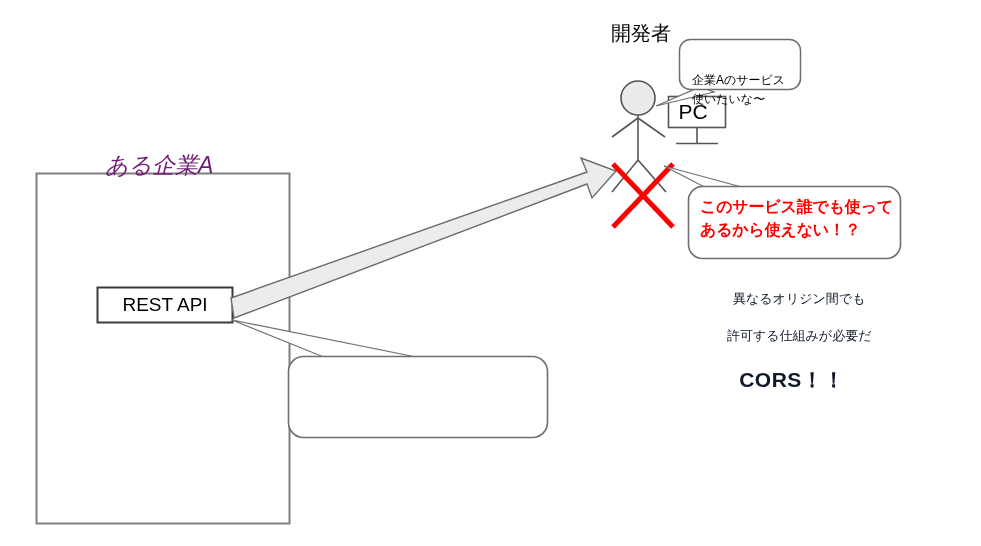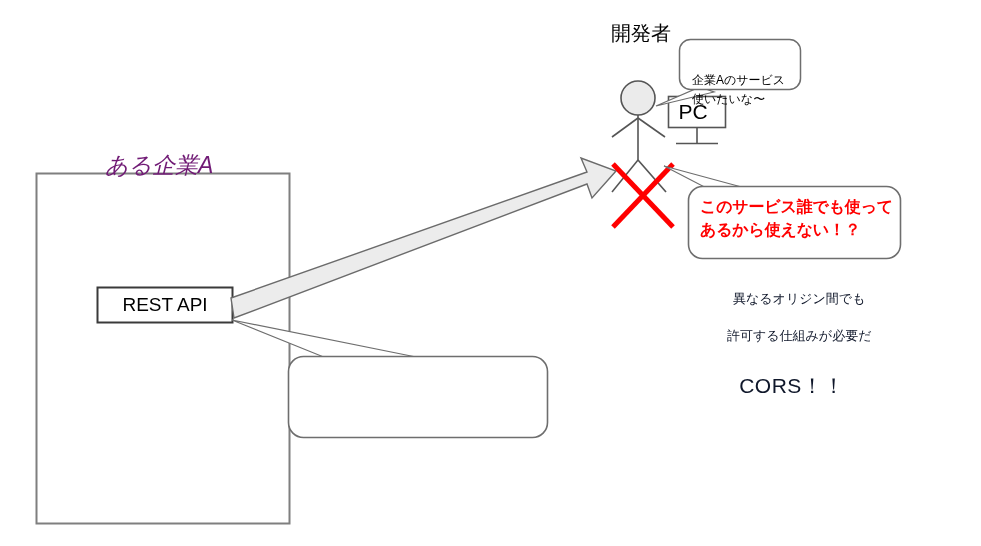--- a/index.html
+++ b/index.html
@@ -97,23 +97,23 @@
     top: 272px;
     width: 208px;
     text-align: center;
     font-size: 13px;
     color: #0f172a;
     line-height: 1.42;
   }
   #cors-note .cors-big {
     display: block;
     font-size: 21px;
-    font-weight: normal;
+    font-weight: bold;
     letter-spacing: 0.5px;
-    margin-top: 7px;
+    margin-top: 1px;
   }
 </style>
 </head>
 <body>
 
 <div id="canvas">
 
   <svg class="svg-layer" viewBox="0 0 981 546" xmlns="http://www.w3.org/2000/svg">
 
     <rect x="36.5" y="173.5" width="253" height="350" fill="#ffffff" stroke="#7f7f7f" stroke-width="2"></rect>

